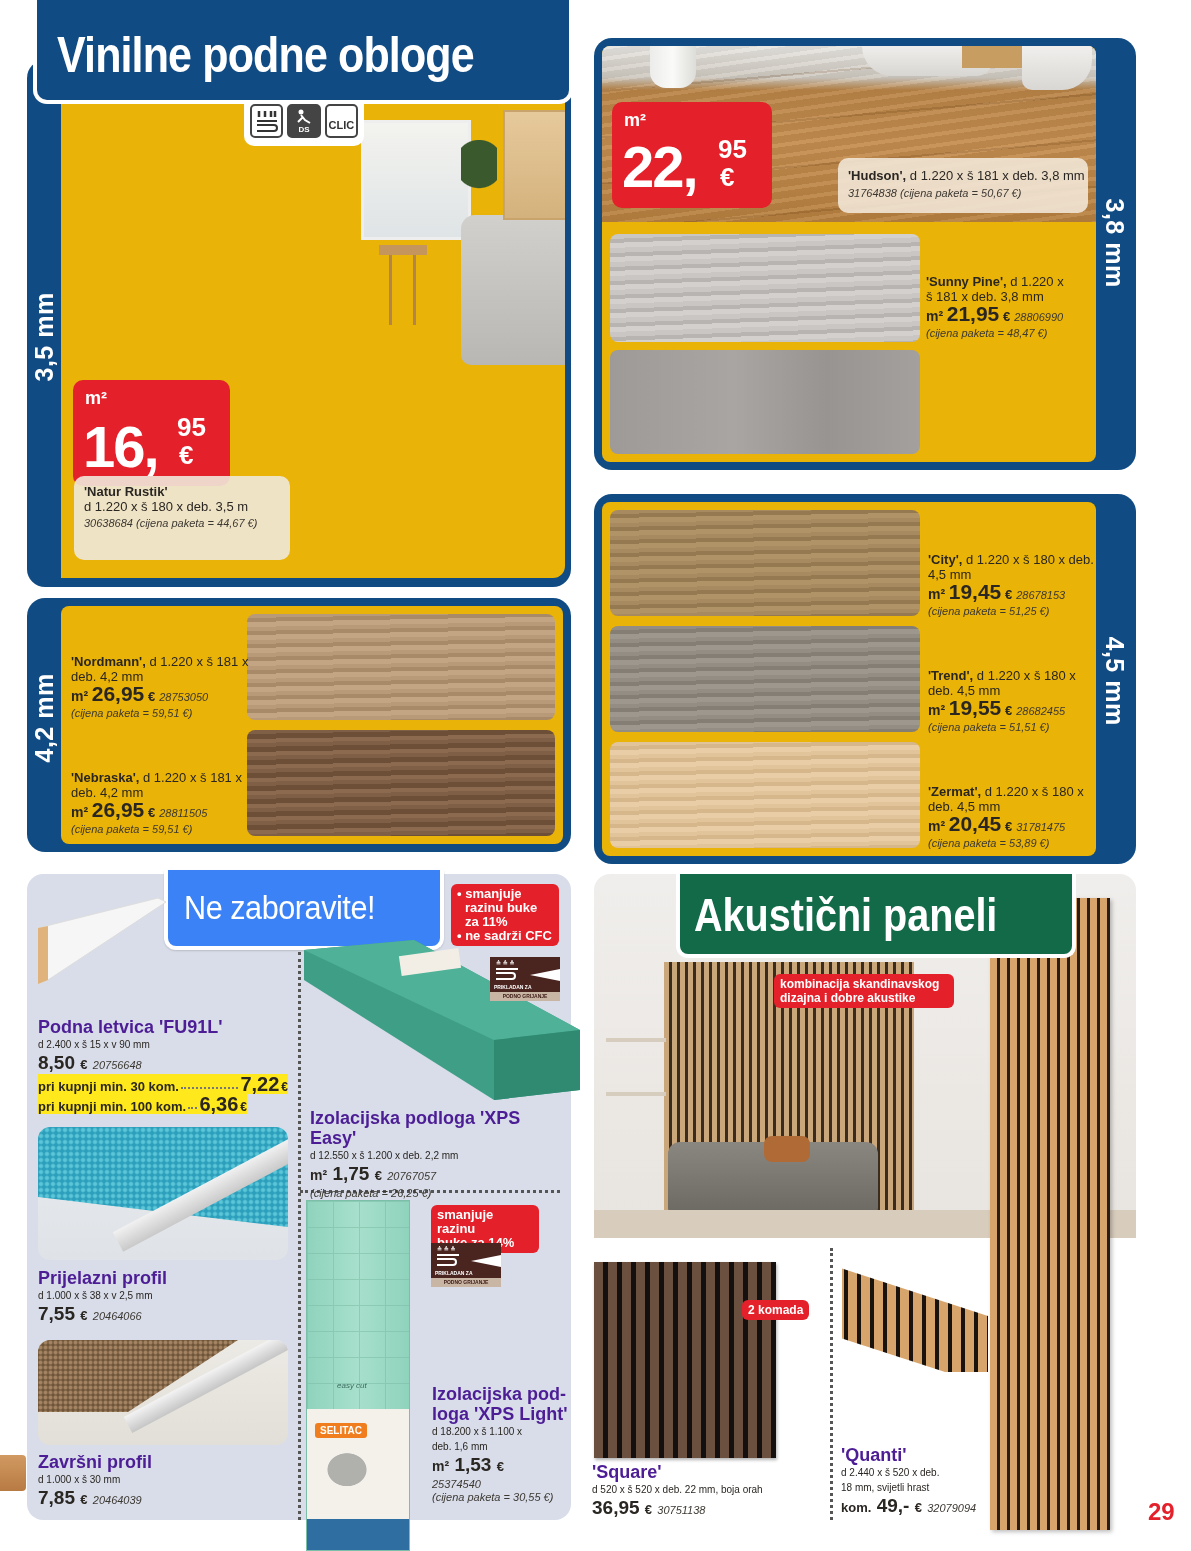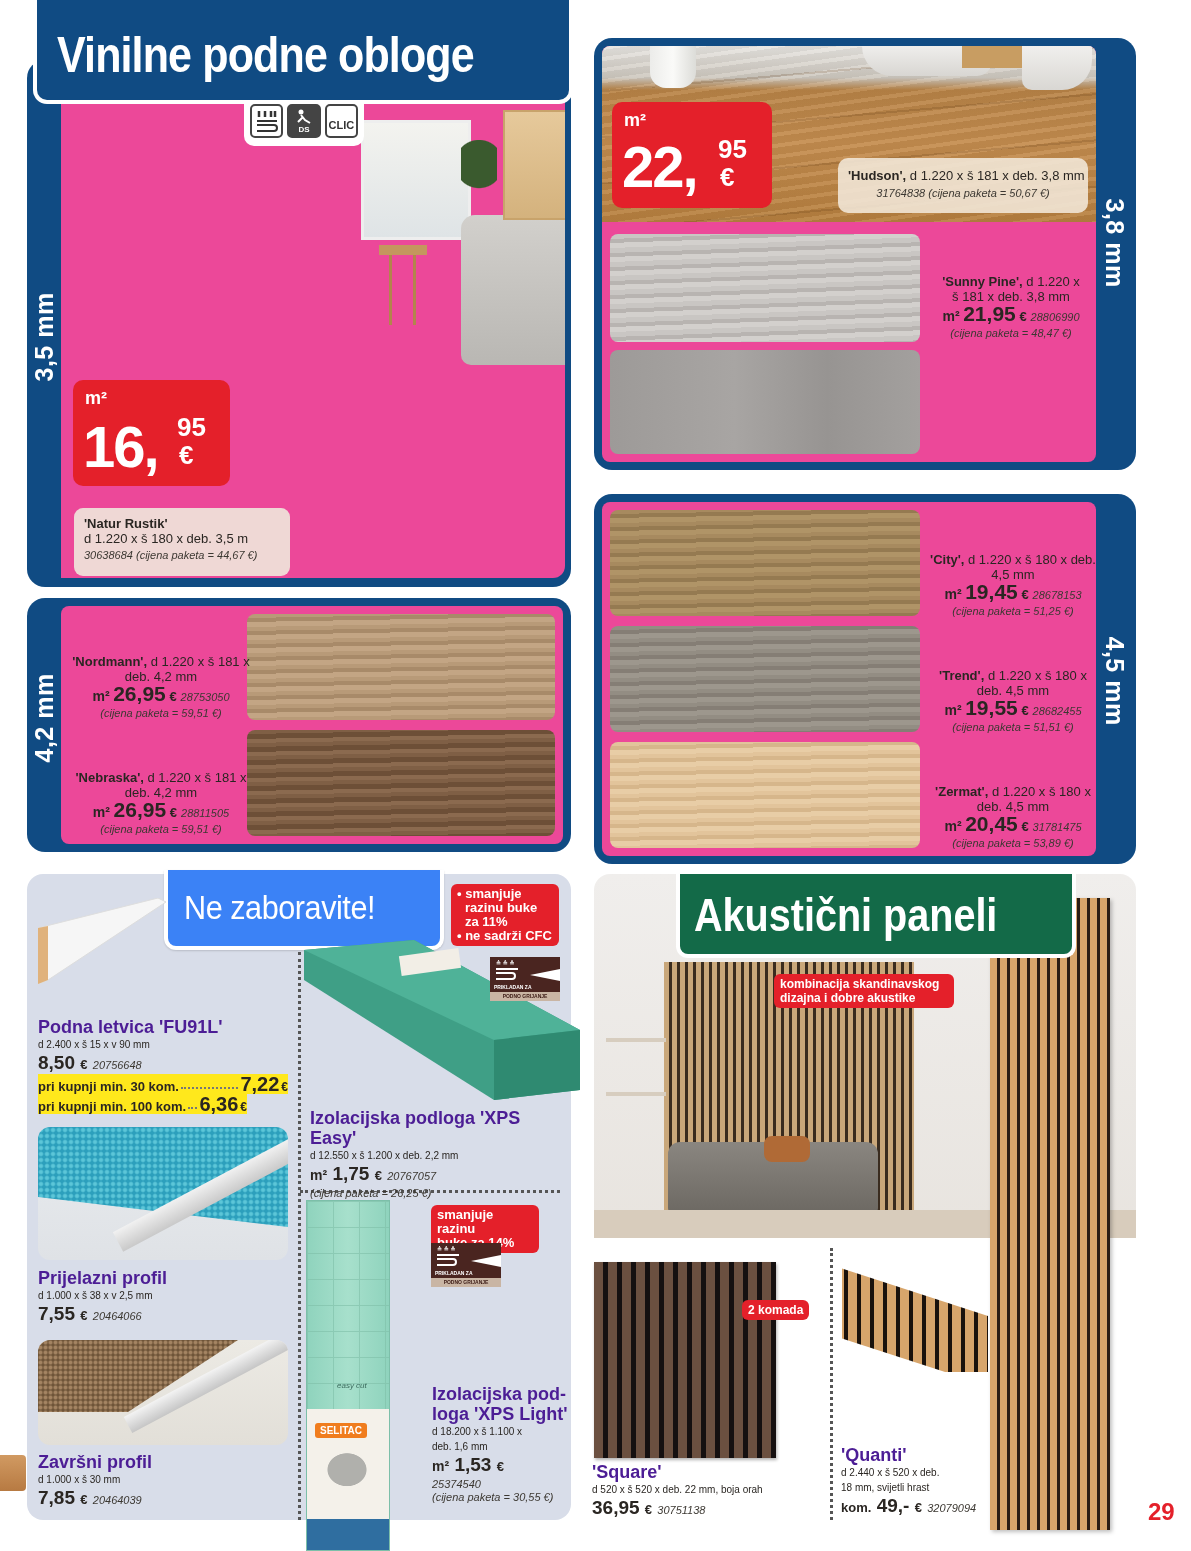--- a/index.html
+++ b/index.html
@@ -2,21 +2,21 @@
 <html><head>
 <meta charset="utf-8">
 <style>
   * { box-sizing: border-box; margin: 0; padding: 0; }
   html, body { width: 1191px; height: 1551px; background: #ffffff; overflow: hidden; }
   body { position: relative; font-family: "Liberation Sans", "DejaVu Sans", sans-serif; color: #2a2622; }
   .abs { position: absolute; }
 
   
   .bluebox { position: absolute; background: #104b83; border-radius: 18px; }
-  .bluebox .inner { position: absolute; background: #ec4899; border-radius: 8px; overflow: hidden; text-align: center; }
+  .bluebox .inner { position: absolute; background: #eab308; border-radius: 8px; overflow: hidden; }
   .side-label {
     position: absolute; color: #fff; font-weight: 700; font-size: 25px; white-space: nowrap;
     letter-spacing: 0.5px;
   }
   .side-left { transform: rotate(-90deg); transform-origin: center center; }
   .side-right { transform: rotate(90deg); transform-origin: center center; }
 
   
   .photo-floor-light {
     background:
@@ -117,21 +117,21 @@
     </div>
   </div>
 
   <div class="redtag" style="left:46px; top:320px; width:157px; height:106px;">
     <span class="m2" style="left:12px; top:8px;">m²</span>
     <span class="int" style="left:10px; top:38px;">16,</span>
     <span class="dec" style="left:104px; top:34px;">95</span>
     <span class="cur" style="left:106px; top:62px;">€</span>
   </div>
 
-  <div class="caption-box" style="left:47px; top:448px; width:216px; height:68px;border-radius:9px;">
+  <div class="caption-box" style="left:47px; top:416px; width:216px; height:84px;">
     <div class="pname" style="font-size:13px; line-height:15px;">'Natur Rustik'</div>
     <div class="pdim">d 1.220 x š 180 x deb. 3,5 m</div>
     <div class="ppack" style="margin-top:3px;">30638684  (cijena paketa = 44,67 €)</div>
   </div>
 </div>
 
 <div class="abs" style="left:33px; top:0px; width:540px; height:104px; background:#104b83; border-radius:0 0 14px 14px; border:4px solid #fff; border-top:none;">
   <div class="abs" style="left:20px; top:26px; font-size:50px; font-weight:700; color:#fff; letter-spacing:-1px; white-space:nowrap; transform:scaleX(0.86); transform-origin:left;">Vinilne podne obloge</div>
 </div>
 
@@ -297,21 +297,21 @@
   <div style="position:absolute; left:4px; top:27px; font-size:5px;">PRIKLADAN ZA</div>
   <div class="lower">PODNO GRIJANJE</div>
 </div>
 <div class="abs" style="left:310px; top:1108px; width:260px;">
   <div class="prod-title">Izolacijska podloga 'XPS Easy'</div>
   <div class="prod-dim">d 12.550 x š 1.200 x deb. 2,2 mm</div>
   <div class="prod-price"><span style="font-size:14px;">m²</span> <span>1,75</span> <span class="eur">€</span> <span class="code">20767057</span></div>
   <div class="ppack">(cijena paketa = 26,25 €)</div>
 </div>
 
-<div class="abs" style="left:306px; top:1200px; width:84px; height:351px; background:linear-gradient(90deg,#8fd3bd,#a7e0cc 50%,#8fd3bd); border:1px solid #7cbfa9; overflow:hidden;">
+<div class="abs" style="left:306px; top:1200px; width:104px; height:351px; background:linear-gradient(90deg,#8fd3bd,#a7e0cc 50%,#8fd3bd); border:1px solid #7cbfa9; overflow:hidden;">
   <div class="abs" style="left:0; top:0; width:104px; height:250px; background-image:linear-gradient(#7fbfa8 1px,transparent 1px),linear-gradient(90deg,#7fbfa8 1px,transparent 1px); background-size:26px 26px; opacity:0.6;"></div>
   <div class="abs" style="left:30px; top:180px; font-size:8px; font-style:italic; color:#3a6a5c;">easy cut</div>
   <div class="abs" style="left:0; top:208px; width:104px; height:143px; background:#f4f1ea;">
     <div class="abs" style="left:8px; top:14px; background:#f07d1e; color:#fff; font-weight:700; font-size:10px; padding:2px 5px; border-radius:3px;">SELITAC</div>
     <div class="abs" style="left:10px; top:40px; width:60px; height:46px; background:radial-gradient(ellipse at 50% 45%,#b0b0ac 0 45%,transparent 47%);"></div>
     <div class="abs" style="left:0; top:110px; width:104px; height:33px; background:#2f6ea0;"></div>
   </div>
 </div>
 <div class="red-note" style="left:431px; top:1205px; width:108px;">
   <div>smanjuje razinu</div>

